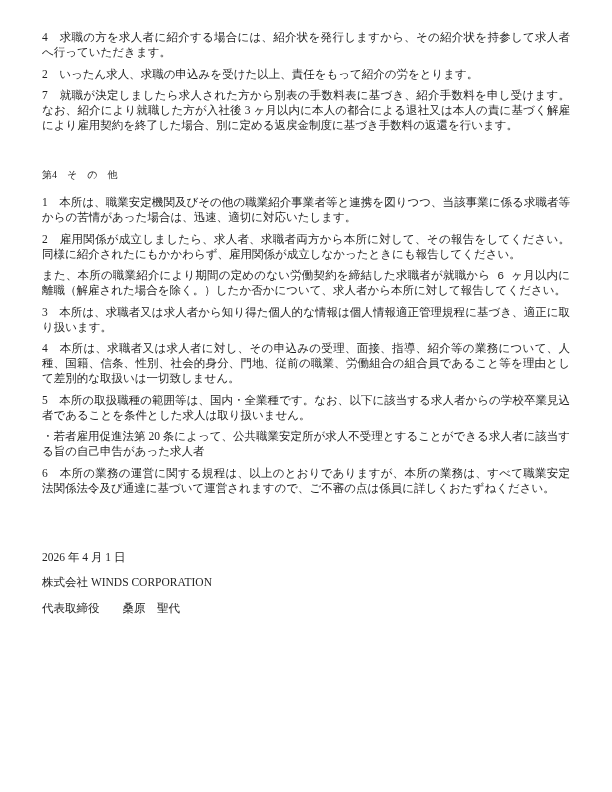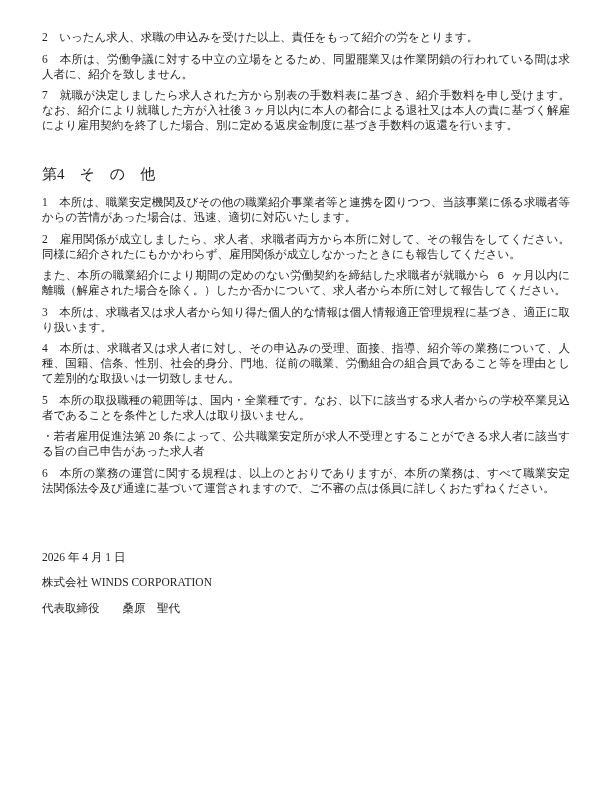--- a/index.html
+++ b/index.html
@@ -23,21 +23,21 @@
   .doc-para {
     margin: 0 0 6.5px 0;
     text-align: justify;
     text-justify: inter-ideograph;
   }
   .doc-para.continuation {
     margin-top: 6px;
     font-family: Liberation Mono, monospace;
   }
   .section-heading {
-    font-size: 15px;
+    font-size: 10px;
     font-weight: normal;
     line-height: 15px;
     margin: 34px 0 13px 0;
   }
   .footer-block {
     margin-top: 54px;
   }
   .footer-line {
     margin: 0 0 10.5px 0;
     line-height: 15px;
@@ -45,24 +45,24 @@
   .footer-line.signature {
     padding-right: 12px;
     font-family: Liberation Mono, monospace;
   }
 </style>
 </head>
 <body>
 
 <div class="page">
 
+  <p class="doc-para">4　求職の方を求人者に紹介する場合には、紹介状を発行しますから、その紹介状を持参して求人者へ行っていただきます。</p>
 
   <p class="doc-para">2　いったん求人、求職の申込みを受けた以上、責任をもって紹介の労をとります。</p>
 
-  <p class="doc-para">6　本所は、労働争議に対する中立の立場をとるため、同盟罷業又は作業閉鎖の行われている間は求人者に、紹介を致しません。</p>
 
   <p class="doc-para">7　就職が決定しましたら求人された方から別表の手数料表に基づき、紹介手数料を申し受けます。なお、紹介により就職した方が入社後 3 ヶ月以内に本人の都合による退社又は本人の責に基づく解雇により雇用契約を終了した場合、別に定める返戻金制度に基づき手数料の返還を行います。</p>
 
   <h2 class="section-heading">第4　そ　の　他</h2>
 
   <p class="doc-para">1　本所は、職業安定機関及びその他の職業紹介事業者等と連携を図りつつ、当該事業に係る求職者等からの苦情があった場合は、迅速、適切に対応いたします。</p>
 
   <p class="doc-para">2　雇用関係が成立しましたら、求人者、求職者両方から本所に対して、その報告をしてください。同様に紹介されたにもかかわらず、雇用関係が成立しなかったときにも報告してください。</p>
 
   <p class="doc-para continuation">また、本所の職業紹介により期間の定めのない労働契約を締結した求職者が就職から 6 ヶ月以内に離職（解雇された場合を除く。）したか否かについて、求人者から本所に対して報告してください。</p>

